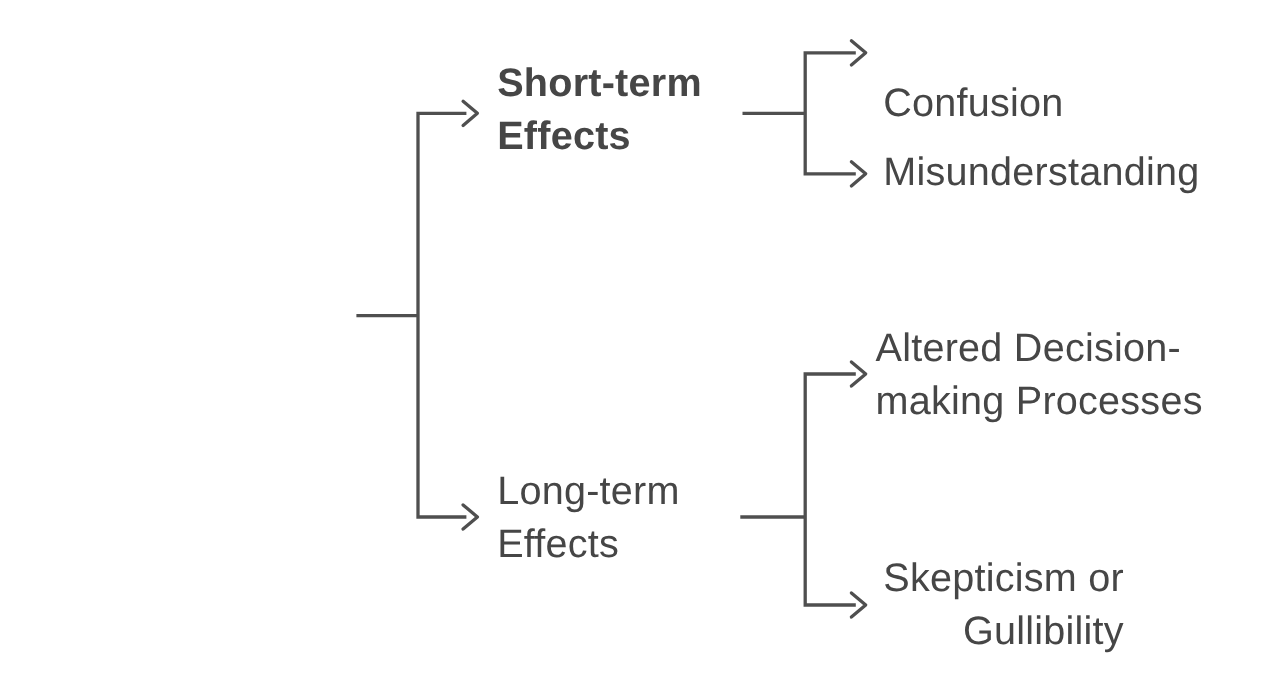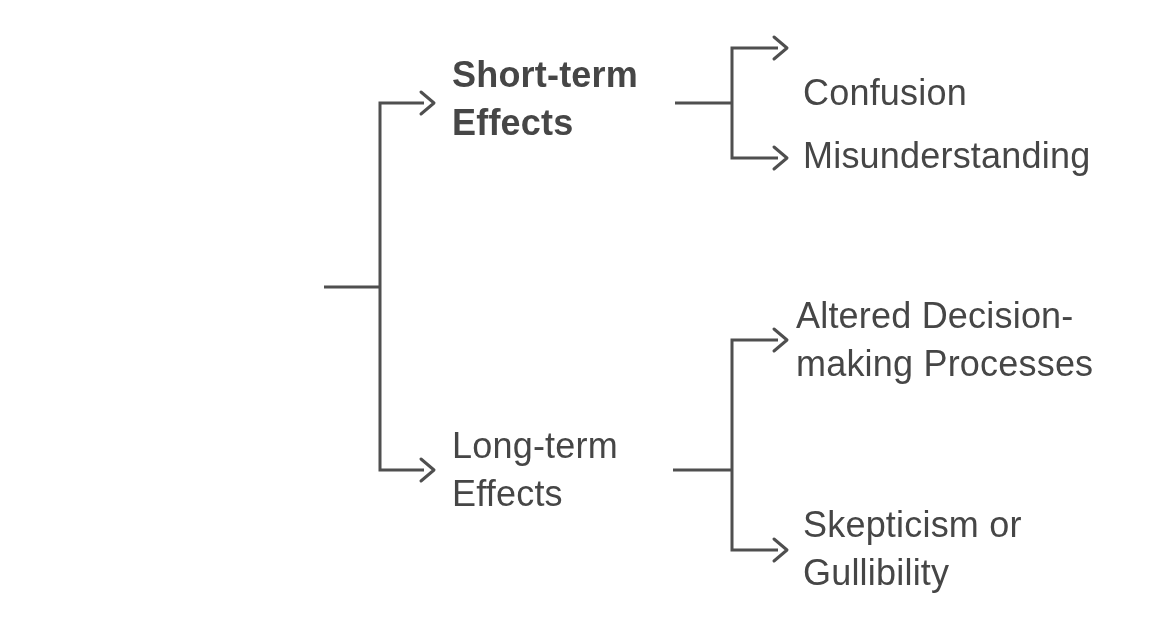--- a/index.html
+++ b/index.html
@@ -67,16 +67,16 @@
   <div class="node" style="left:452px; top:422px;">Long-term
 Effects</div>
 
   <div class="node" style="left:803px; top:21px;margin-top:48px;">Confusion</div>
 
   <div class="node" style="left:803px; top:132px;">Misunderstanding</div>
 
   <div class="node" style="left:796px; top:292px;">Altered Decision-
 making Processes</div>
 
-  <div class="node" style="left:803px; top:501px;">Skepticism or
+  <div class="node" style="left:803px; top:501px;text-align:right;">Skepticism or
 Gullibility</div>
 
 </div>
 
 </body></html>

